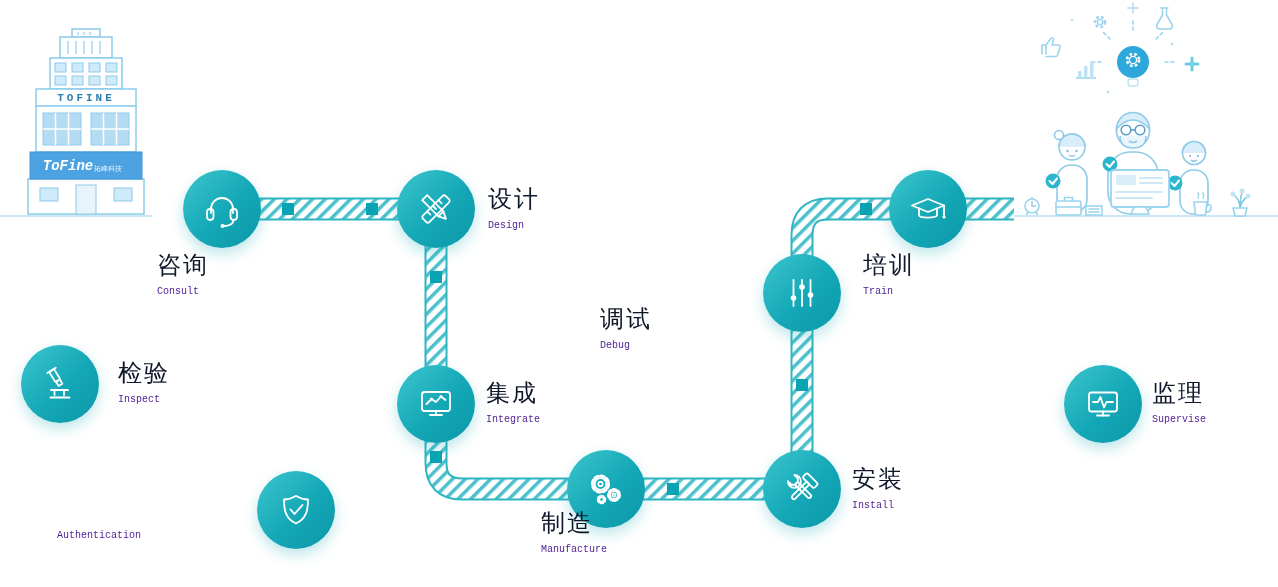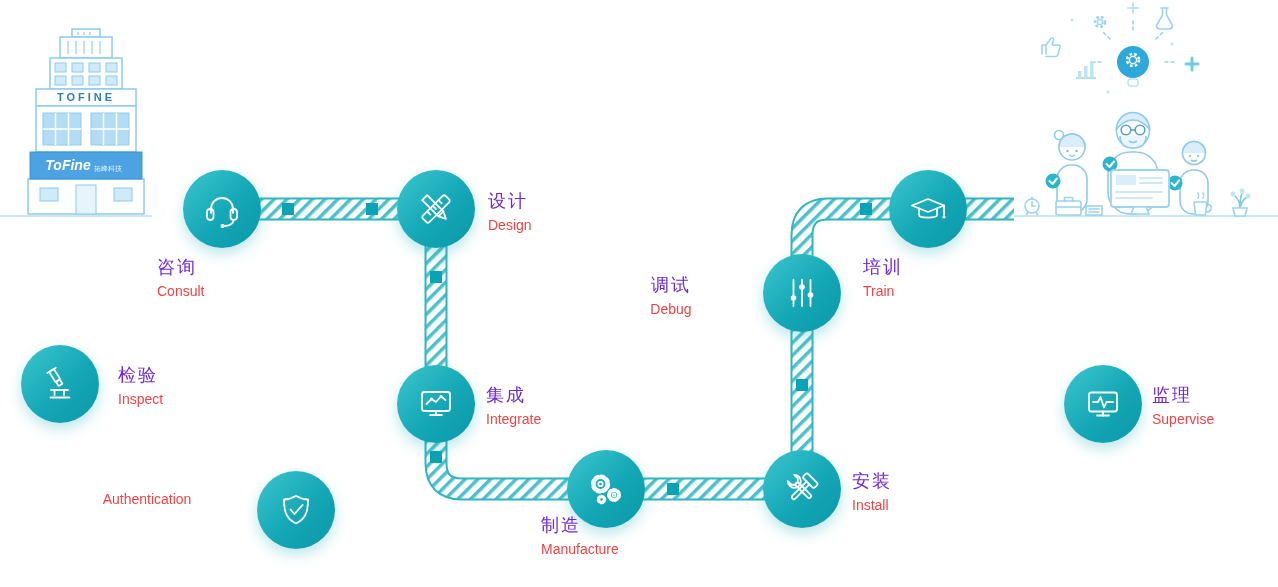--- a/index.html
+++ b/index.html
@@ -1,29 +1,29 @@
 <!DOCTYPE html>
 <html><head>
 <meta charset="utf-8">
 <style>
   html,body{margin:0;padding:0;background:#fff;}
   .stage{position:relative;width:1278px;height:574px;background:#ffffff;overflow:hidden;
-         font-family:Liberation Sans, sans-serif;}
+         font-family:Liberation Mono, monospace;}
   .groundline{position:absolute;height:2px;background:#c9e7f5;}
   .road-svg{position:absolute;left:0;top:0;}
   .node{position:absolute;width:78px;height:78px;border-radius:50%;
         background:linear-gradient(135deg,#3cc6ce 0%,#14a7b6 55%,#0b98a9 100%);
         box-shadow:0 6px 14px rgba(18,165,180,.28);
         display:flex;align-items:center;justify-content:center;}
   .node svg{stroke:#ffffff;fill:none;stroke-width:1.8;stroke-linecap:round;stroke-linejoin:round;}
   .label{position:absolute;}
-  .label .zh{font-size:18px;color:#6d28d9;letter-spacing:2px;line-height:22px;}
-  .label .en{font-size:14px;color:#ef4444;margin-top:6px;line-height:15px;}
+  .label .zh{font-size:24px;color:#0f172a;letter-spacing:2px;line-height:22px;}
+  .label .en{font-size:10px;color:#4c1d95;margin-top:6px;line-height:15px;}
   .center{text-align:left;}
-  .right{text-align:center;}
+  .right{text-align:left;margin-top:36px;}
   .illus{position:absolute;}
 </style>
 </head>
 <body>
 
 <div class="stage">
 
   <div class="groundline" style="left:0;top:215px;width:152px;"></div>
   <div class="groundline" style="left:1008px;top:215px;width:270px;"></div>
 

